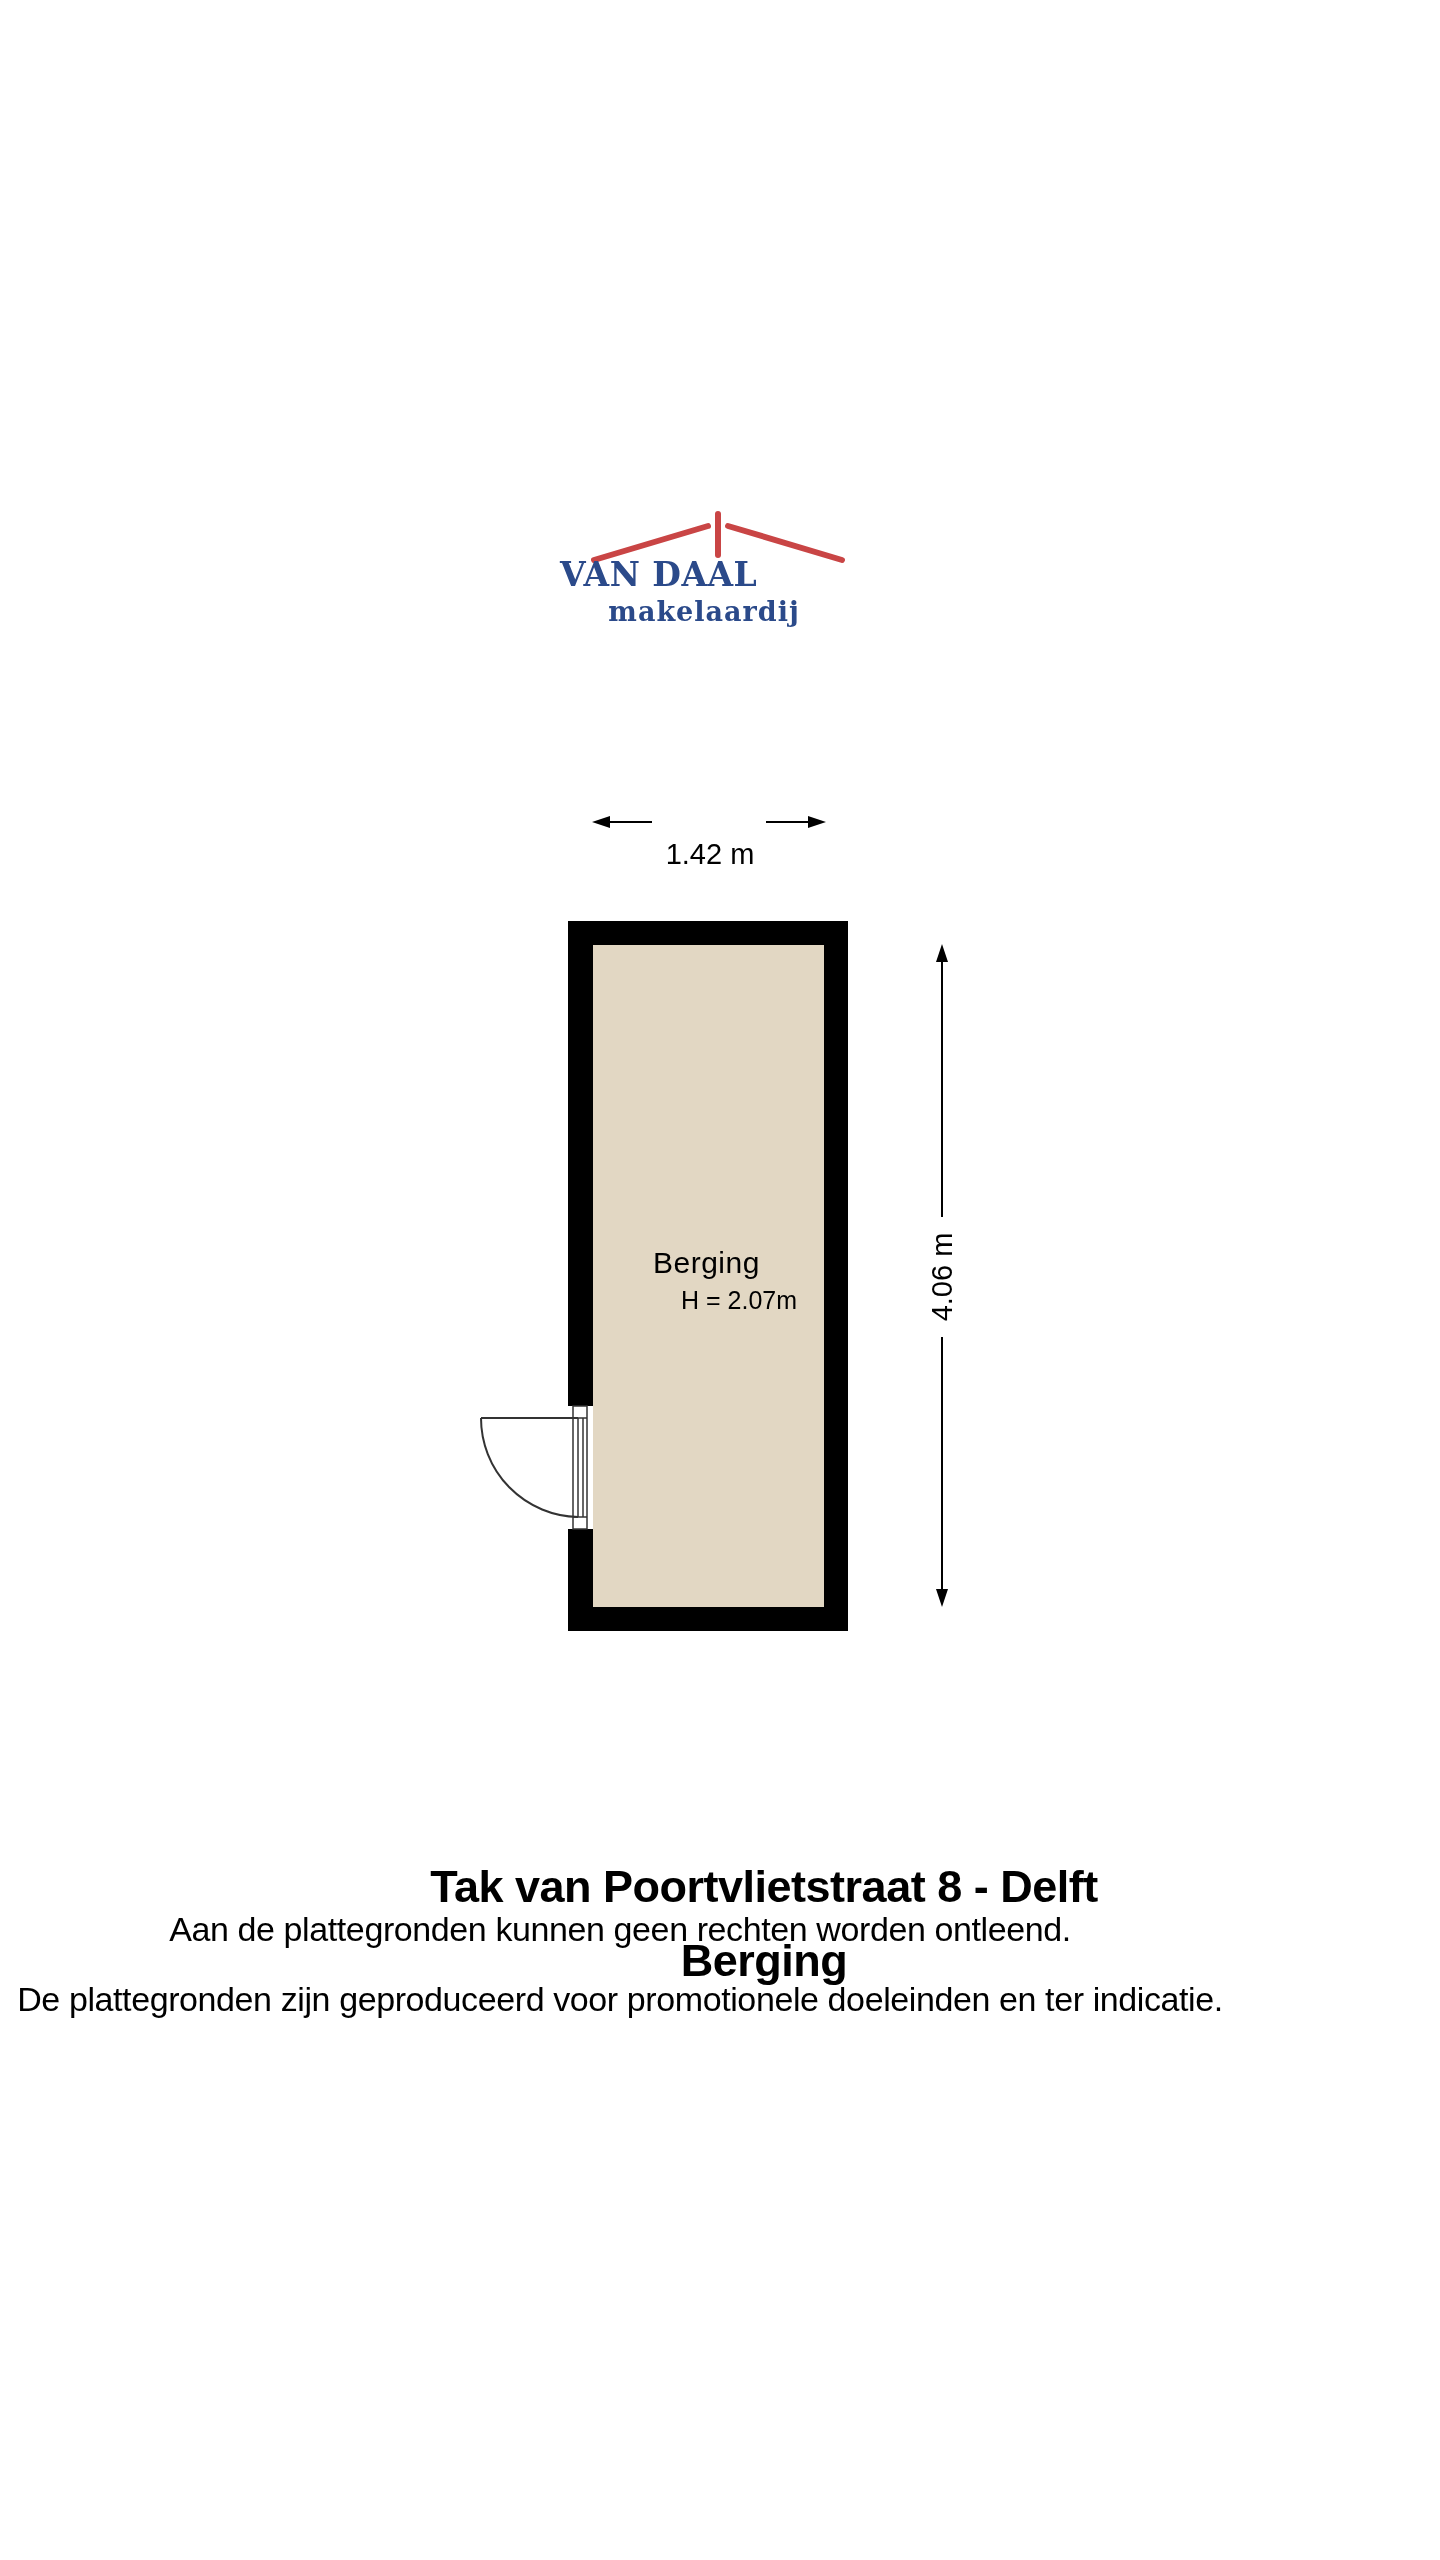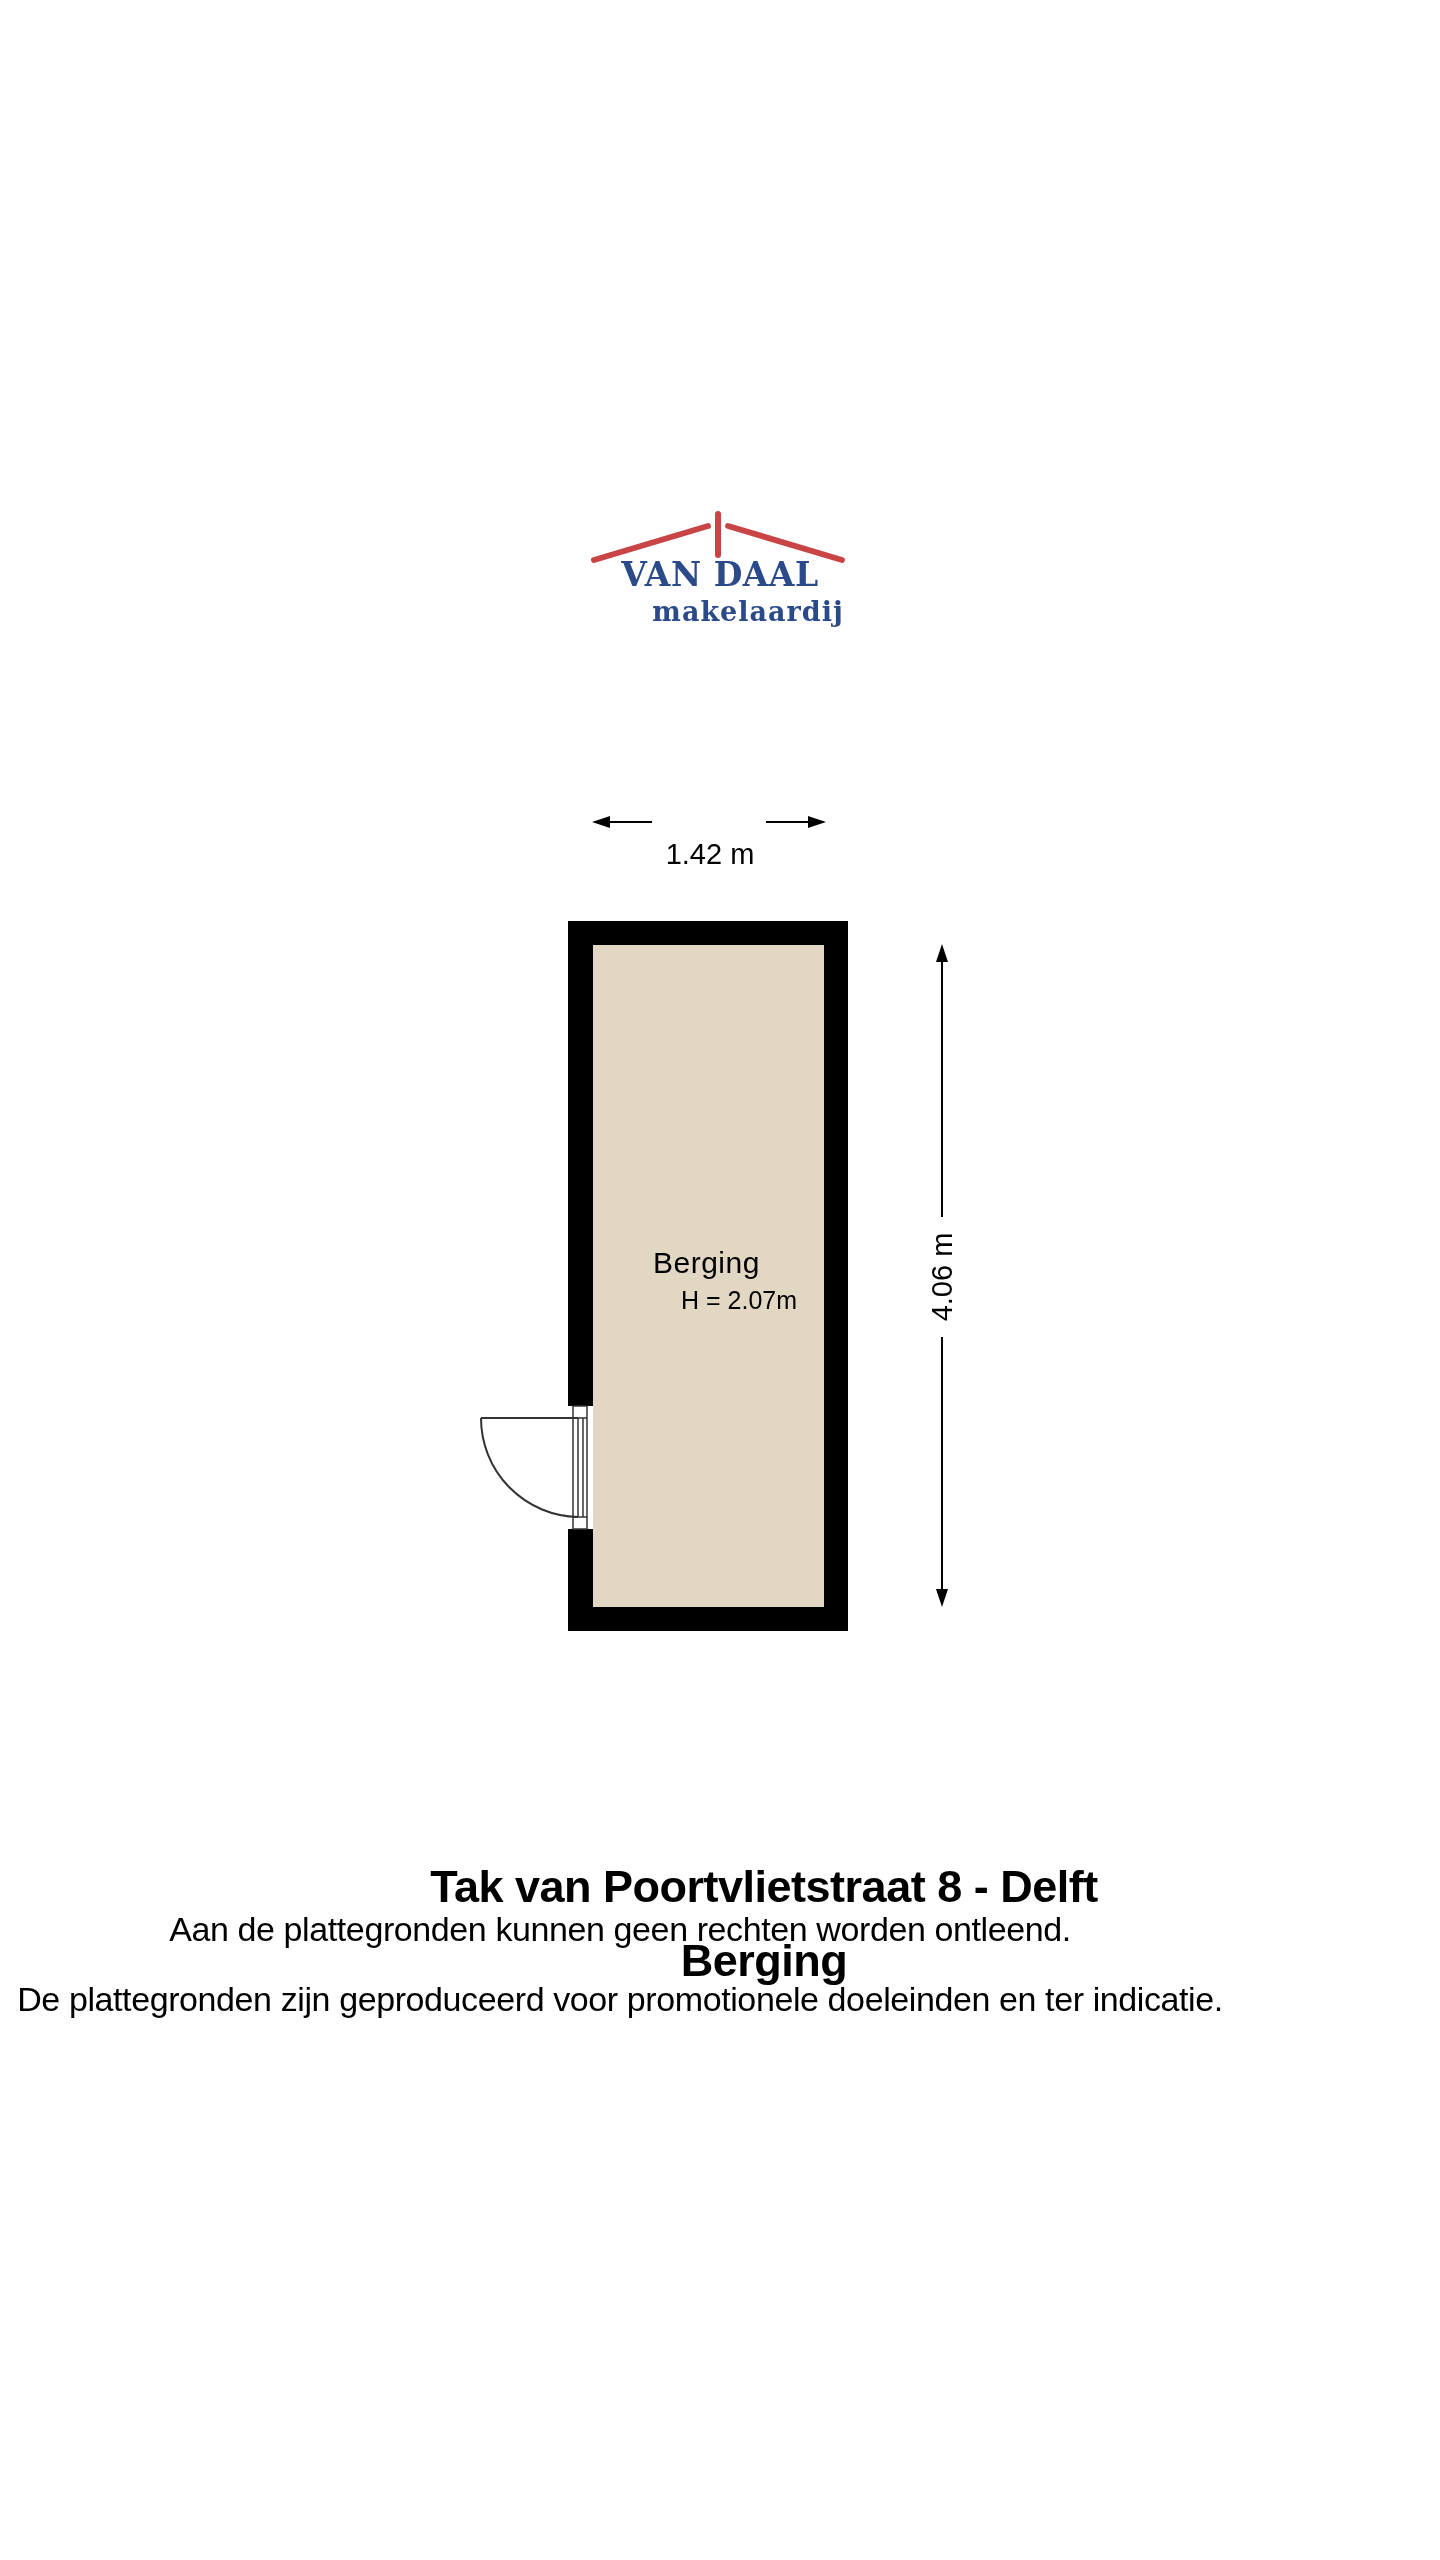--- a/index.html
+++ b/index.html
@@ -14,32 +14,31 @@
     overflow: hidden;
     font-family: "Liberation Sans", sans-serif;
     color: #000;
   }
   #logo-svg { position: absolute; left: 0; top: 0; }
   .logo-main {
     position: absolute;
     left: 560px;
     top: 555px;
     width: 320px;
-    text-align: center;
     font-family: "DejaVu Serif", serif;
     font-weight: bold;
     font-size: 33px;
     letter-spacing: 0.5px;
     color: #2b4a8a;
     line-height: 40px;
     white-space: nowrap;
   }
   .logo-sub {
     position: absolute;
-    left: 588px;
+    left: 544px;
     top: 596px;
     width: 320px;
     text-align: center;
     font-family: "DejaVu Serif", serif;
     font-weight: bold;
     font-size: 27px;
     letter-spacing: 1px;
     color: #2b4a8a;
     line-height: 32px;
     white-space: nowrap;

